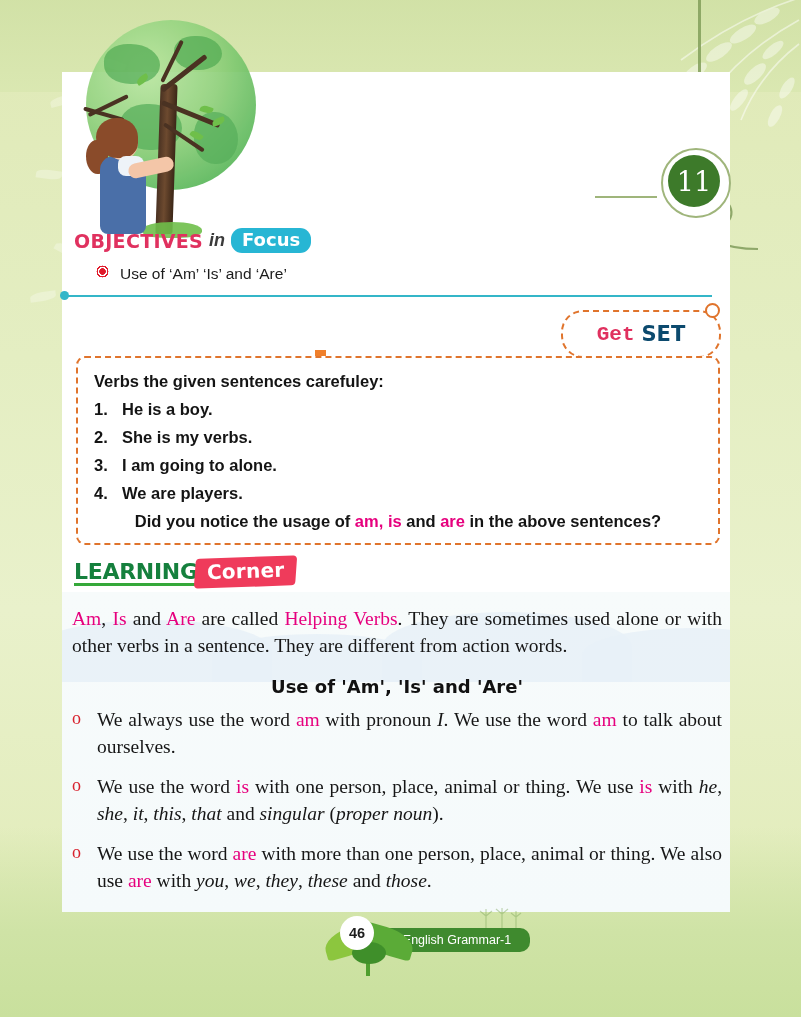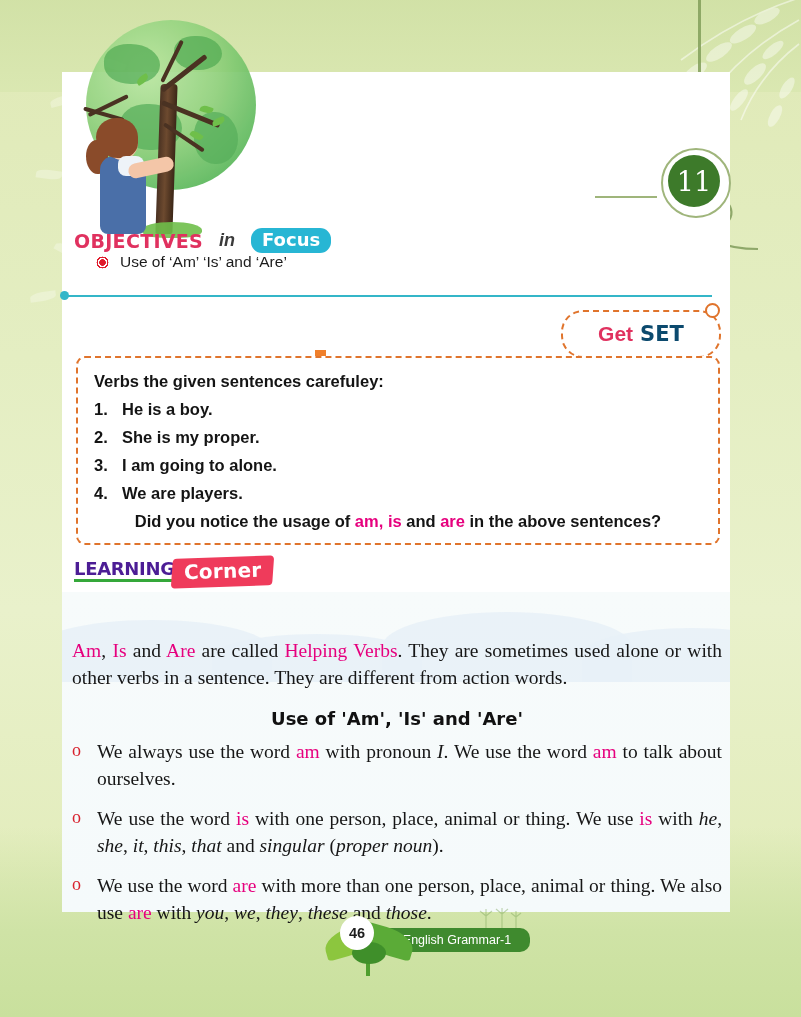--- a/index.html
+++ b/index.html
@@ -67,65 +67,65 @@
     text-shadow:1px 1px 0 rgba(0,0,0,.12);}
   .title-rule{position:absolute;left:595px;top:196px;width:62px;height:2px;background:#9fb57b;}
   .chapnum{position:absolute;left:668px;top:155px;width:52px;height:52px;border-radius:50%;
     background:#3d7a2a;color:#ffffff;font-family:"DejaVu Serif",serif;font-size:27px;
     display:flex;align-items:center;justify-content:center;}
   .chapnum-ring{position:absolute;left:661px;top:148px;width:66px;height:66px;border-radius:50%;
     border:2px solid #9fb57b;}
 
   
   .obj-box{position:absolute;left:74px;top:228px;width:470px;}
-  .obj-head{display:flex;align-items:center;gap:16px;}
+  .obj-head{display:flex;align-items:center;gap:6px;}
   .obj-word{font-family:"DejaVu Sans",sans-serif;font-size:19px;font-weight:bold;color:#e0315f;
     letter-spacing:.3px;}
   .obj-in{font-size:18px;font-style:italic;font-weight:bold;color:#3b3b3b;}
   .obj-focus{font-family:"DejaVu Sans",sans-serif;font-size:18px;font-weight:bold;color:#ffffff;
     background:#27b6d4;border-radius:11px;padding:1px 11px 3px;}
-  .obj-item{display:flex;align-items:center;gap:11px;margin-top:0;padding-left:22px;}
+  .obj-item{display:flex;align-items:flex-start;gap:11px;margin-top:12px;padding-left:22px;}
   .obj-dot{width:13px;height:13px;border-radius:50%;flex:none;
     background:radial-gradient(circle,#e01a2b 0 34%,#ffffff 36% 52%,#e01a2b 54% 64%,rgba(255,255,255,0) 66%);}
   .obj-text{font-size:15.5px;color:#1c1c1c;}
   .divider{position:absolute;left:64px;top:295px;width:648px;height:2px;background:#34b6c8;}
   .divider-dot{position:absolute;left:60px;top:291px;width:9px;height:9px;border-radius:50%;
     background:#34b6c8;}
 
   
   .getset{position:absolute;left:561px;top:310px;width:156px;height:44px;
     border:2px dashed #e0742c;border-radius:22px;display:flex;align-items:center;
     justify-content:center;gap:7px;background:#ffffff;}
-  .getset .g{font-family:Liberation Sans, sans-serif;font-size:21px;font-weight:bold;color:#e0315f;}
+  .getset .g{font-family:Liberation Mono, monospace;font-size:21px;font-weight:bold;color:#e0315f;}
   .getset .s{font-family:"DejaVu Sans",sans-serif;font-size:21px;font-weight:bold;color:#0c4a6e;}
   .getset-knob{position:absolute;left:705px;top:303px;width:11px;height:11px;border-radius:50%;
     border:2px solid #e0742c;background:#ffffff;}
 
   
   .readbox{position:absolute;left:76px;top:356px;width:644px;
     border:2px dashed #e0742c;border-radius:9px;background:#ffffff;
     padding:14px 16px 12px;box-sizing:border-box;}
   .readbox-tab{position:absolute;left:315px;top:350px;width:11px;height:11px;background:#f07f2a;}
   .rb-line{font-size:16.5px;color:#141414;font-weight:bold;margin:0 0 9px;}
   .rb-list{margin:0;padding:0;list-style:none;}
   .rb-list li{display:flex;gap:11px;font-size:16.5px;color:#141414;font-weight:bold;margin-bottom:9px;}
   .rb-num{width:17px;flex:none;}
   .mag{color:#e6007e;}
 
   
   .lc{position:absolute;left:74px;top:560px;height:30px;display:flex;align-items:flex-start;}
-  .lc-learning{font-family:"DejaVu Sans",sans-serif;font-size:18px;font-weight:bold;color:#4c1d95;
+  .lc-learning{font-family:"DejaVu Sans",sans-serif;font-size:22px;font-weight:bold;color:#15803d;
     border-bottom:3px solid #35a83a;line-height:1.05;letter-spacing:-.3px;}
   .lc-banner{margin-left:-3px;margin-top:-3px;background:#ef3b5b;transform:skewX(-6deg) rotate(-2deg);
     padding:2px 12px 4px;border-radius:4px;}
   .lc-corner{display:inline-block;transform:skewX(6deg);font-family:"DejaVu Sans",sans-serif;
     font-size:20px;font-weight:bold;color:#ffffff;letter-spacing:.2px;}
 
   
-  .body-wrap{position:absolute;left:72px;top:638px;width:650px;
+  .body-wrap{position:absolute;left:72px;top:606px;width:650px;
     font-family:"Liberation Serif",serif;color:#161616;}
   .para{font-size:19.5px;line-height:1.36;text-align:justify;margin:0;}
   .subhead{font-family:"DejaVu Sans",sans-serif;font-size:18px;font-weight:bold;color:#111111;
     text-align:center;margin:17px 0 10px;}
   .blist{list-style:none;margin:0;padding:0;}
   .blist li{display:flex;gap:13px;margin-bottom:14px;}
   .bmark{flex:none;width:12px;font-family:"Liberation Serif",serif;font-size:18px;color:#d8222e;
     line-height:1.3;}
   .btext{flex:1;font-size:19.5px;line-height:1.36;text-align:justify;}
 
@@ -258,21 +258,21 @@
   <div class="readbox-tab"></div>
   <div class="readbox">
     <p class="rb-line">Verbs the given sentences carefuley:</p>
     <ul class="rb-list">
       <li>
         <span class="rb-num">1.</span>
         <span>He is a boy.</span>
       </li>
       <li>
         <span class="rb-num">2.</span>
-        <span>She is my proper.</span>
+        <span>She is my verbs.</span>
       </li>
       <li>
         <span class="rb-num">3.</span>
         <span>I am going to alone.</span>
       </li>
       <li>
         <span class="rb-num">4.</span>
         <span>We are players.</span>
       </li>
     </ul>

